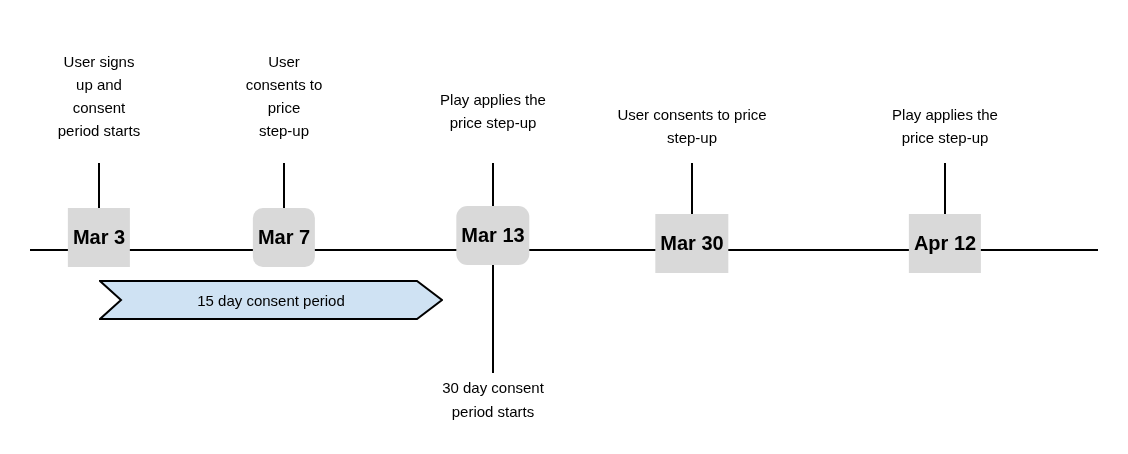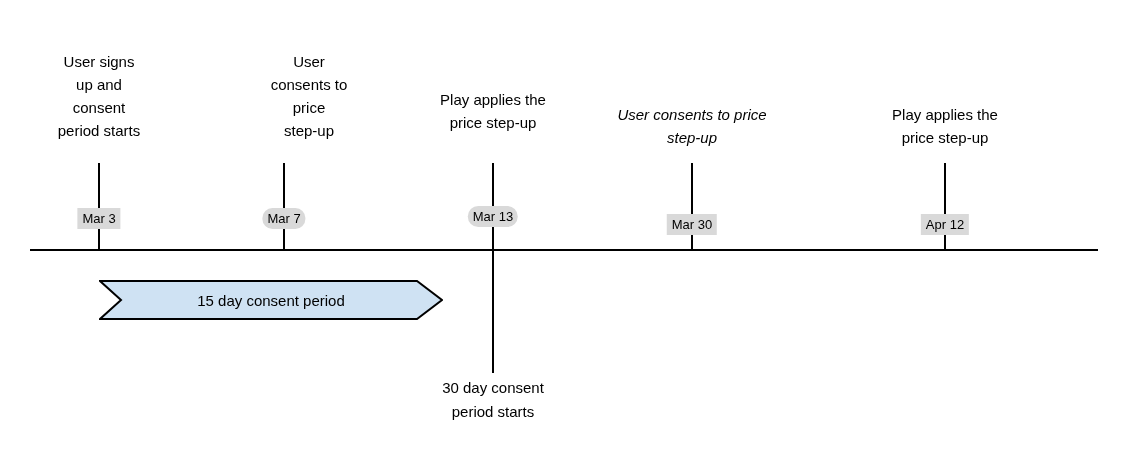--- a/index.html
+++ b/index.html
@@ -36,24 +36,25 @@
   .tick {
     position: absolute;
     width: 2px;
     margin-left: -1px;
     background: var(--line, #000);
   }
   .date-badge {
     position: absolute;
     transform: translateX(-50%);
     background: var(--date-label-bg, #d9d9d9);
-    font-size: 13px;
+    font-size: 20px;
     line-height: 19px;
-    padding: 1px 5px;
+    padding: 20px 5px;
     white-space: nowrap;
+    font-weight: bold;
   }
   .period {
     position: absolute;
     height: 40px;
   }
   .period svg {
     position: absolute;
     left: 0;
     top: 0;
     display: block;
@@ -94,37 +95,37 @@
   <div>
     <div class="event-label" style="left:99px; top:50px;">User signs
 up and
 consent
 period starts</div>
     <div class="tick" style="left:99px; top:163px; height:87px;"></div>
     <div class="date-badge" style="left:99px; top:208px;">Mar 3</div>
   </div>
 
   <div>
-    <div class="event-label" style="left:284px; top:50px;margin-left:25px;">User
+    <div class="event-label" style="left:284px; top:50px;">User
 consents to
 price
 step-up</div>
     <div class="tick" style="left:284px; top:163px; height:87px;"></div>
     <div class="date-badge" style="left:284px; top:208px;border-radius:10px;">Mar 7</div>
   </div>
 
   <div>
     <div class="event-label" style="left:493px; top:88px;">Play applies the
 price step-up</div>
     <div class="tick" style="left:493px; top:163px; height:210px;"></div>
     <div class="date-badge" style="left:493px; top:206px;border-radius:11px;">Mar 13</div>
   </div>
 
   <div>
-    <div class="event-label" style="left:692px; top:103px;font-style:italic;">User consents to price
+    <div class="event-label" style="left:692px; top:103px;">User consents to price
 step-up</div>
     <div class="tick" style="left:692px; top:163px; height:87px;"></div>
     <div class="date-badge" style="left:692px; top:214px;">Mar 30</div>
   </div>
 
   <div>
     <div class="event-label" style="left:945px; top:103px;">Play applies the
 price step-up</div>
     <div class="tick" style="left:945px; top:163px; height:87px;"></div>
     <div class="date-badge" style="left:945px; top:214px;">Apr 12</div>

